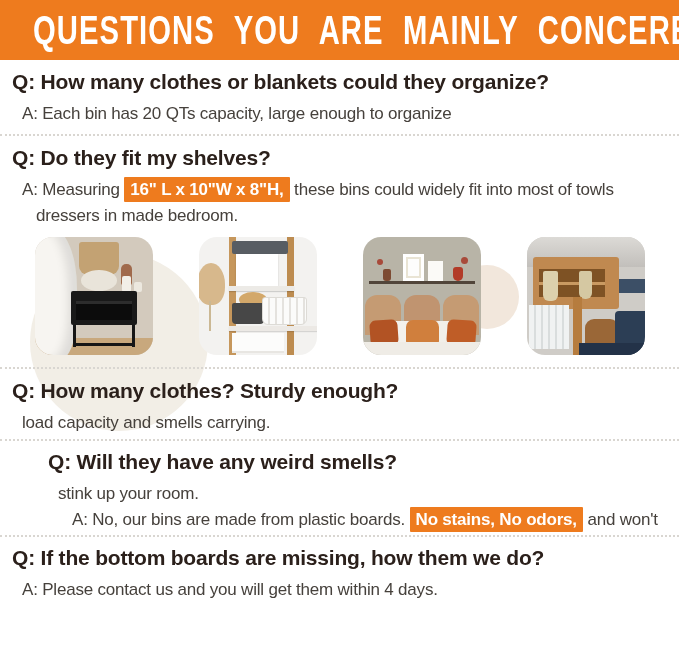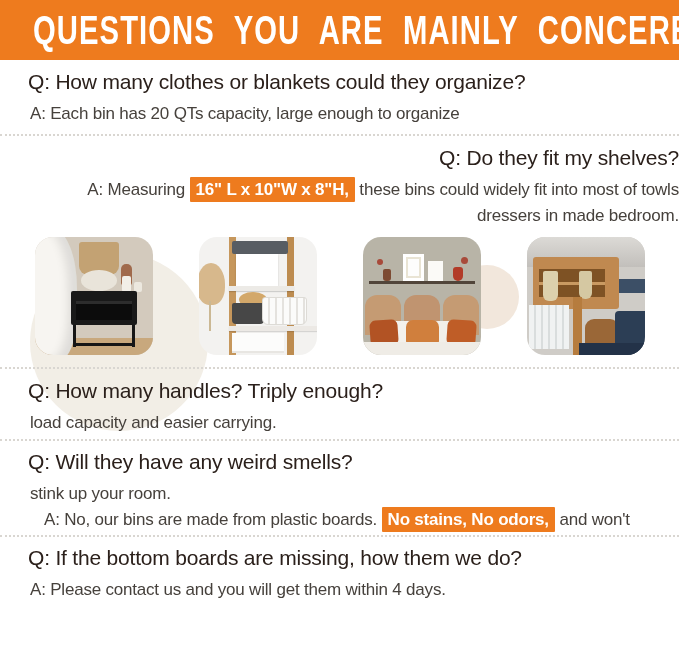--- a/index.html
+++ b/index.html
@@ -16,29 +16,29 @@
     color:#ffffff;font-weight:800;font-size:40px;letter-spacing:1.5px;word-spacing:14px;
     white-space:nowrap;transform:scaleX(0.73);transform-origin:0 50%;
   }
   
   .deco{position:absolute;border-radius:50%;z-index:0;}
   .circle-big{left:30px;top:253px;width:178px;height:178px;background:#f2eee6;}
   .circle-small{left:455px;top:265px;width:64px;height:64px;background:#f2e7dc;}
   
   .sec{position:relative;z-index:1;}
   .sec-1{padding:9px 0 7px;}
-  .sec-2{padding:9px 0 12px;text-align:right;}
+  .sec-2{padding:9px 0 12px;}
   .sec-3{padding:9px 0 3px;}
-  .sec-4{padding:8px 0 2px;}
+  .sec-4{padding:8px 0 2px;margin-left:36px;}
   .sec-5{padding:8px 0 0;}
   .q{
-    margin:0;padding-left:28px;font-size:21px;line-height:26px;font-weight:400;
+    margin:0;padding-left:12px;font-size:21px;line-height:26px;font-weight:700;
     color:#2b201b;letter-spacing:-0.2px;white-space:nowrap;
   }
-  .answer{margin-top:6px;padding-left:30px;color:#46413c;font-size:17px;letter-spacing:-0.2px;}
+  .answer{margin-top:6px;padding-left:22px;color:#46413c;font-size:17px;letter-spacing:-0.2px;}
   .a-line{line-height:26px;white-space:nowrap;padding-left:14px;}
   .a-line:first-child{padding-left:0;}
   .hl{background:#ee7b1e;color:#ffffff;font-weight:700;padding:3px 6px;border-radius:1px;}
   .divider{border-top:2px dotted #d9d6d1;height:0;position:relative;z-index:2;}
   
   .photo-row{display:flex;gap:46px;padding-left:35px;margin-top:8px;}
   .photo{
     position:relative;z-index:1;width:118px;height:118px;border-radius:18px;
     overflow:hidden;margin:0;flex:0 0 auto;
   }
@@ -197,23 +197,23 @@
         <div class="p4-seatd"></div>
         <div class="p4-dash"></div>
       </figure>
 
     </div>
   </section>
 
   <div class="divider"></div>
 
   <section class="sec sec-3">
-    <h2 class="q">Q: How many handles? Triply enough?</h2>
-    <div class="answer">
-        <div class="a-line"><span>load capacity and easier carrying.</span></div>
+    <h2 class="q">Q: How many clothes? Sturdy enough?</h2>
+    <div class="answer">
+        <div class="a-line"><span>load capacity and smells carrying.</span></div>
       </div>
   </section>
 
   <div class="divider"></div>
 
   <section class="sec sec-4">
     <h2 class="q">Q: Will they have any weird smells?</h2>
     <div class="answer">
         <div class="a-line"><span>stink up your room.</span></div>
         <div class="a-line"><span>A: No, our bins are made from plastic boards. </span><span class="hl">No stains, No odors,</span><span> and won't</span></div>

